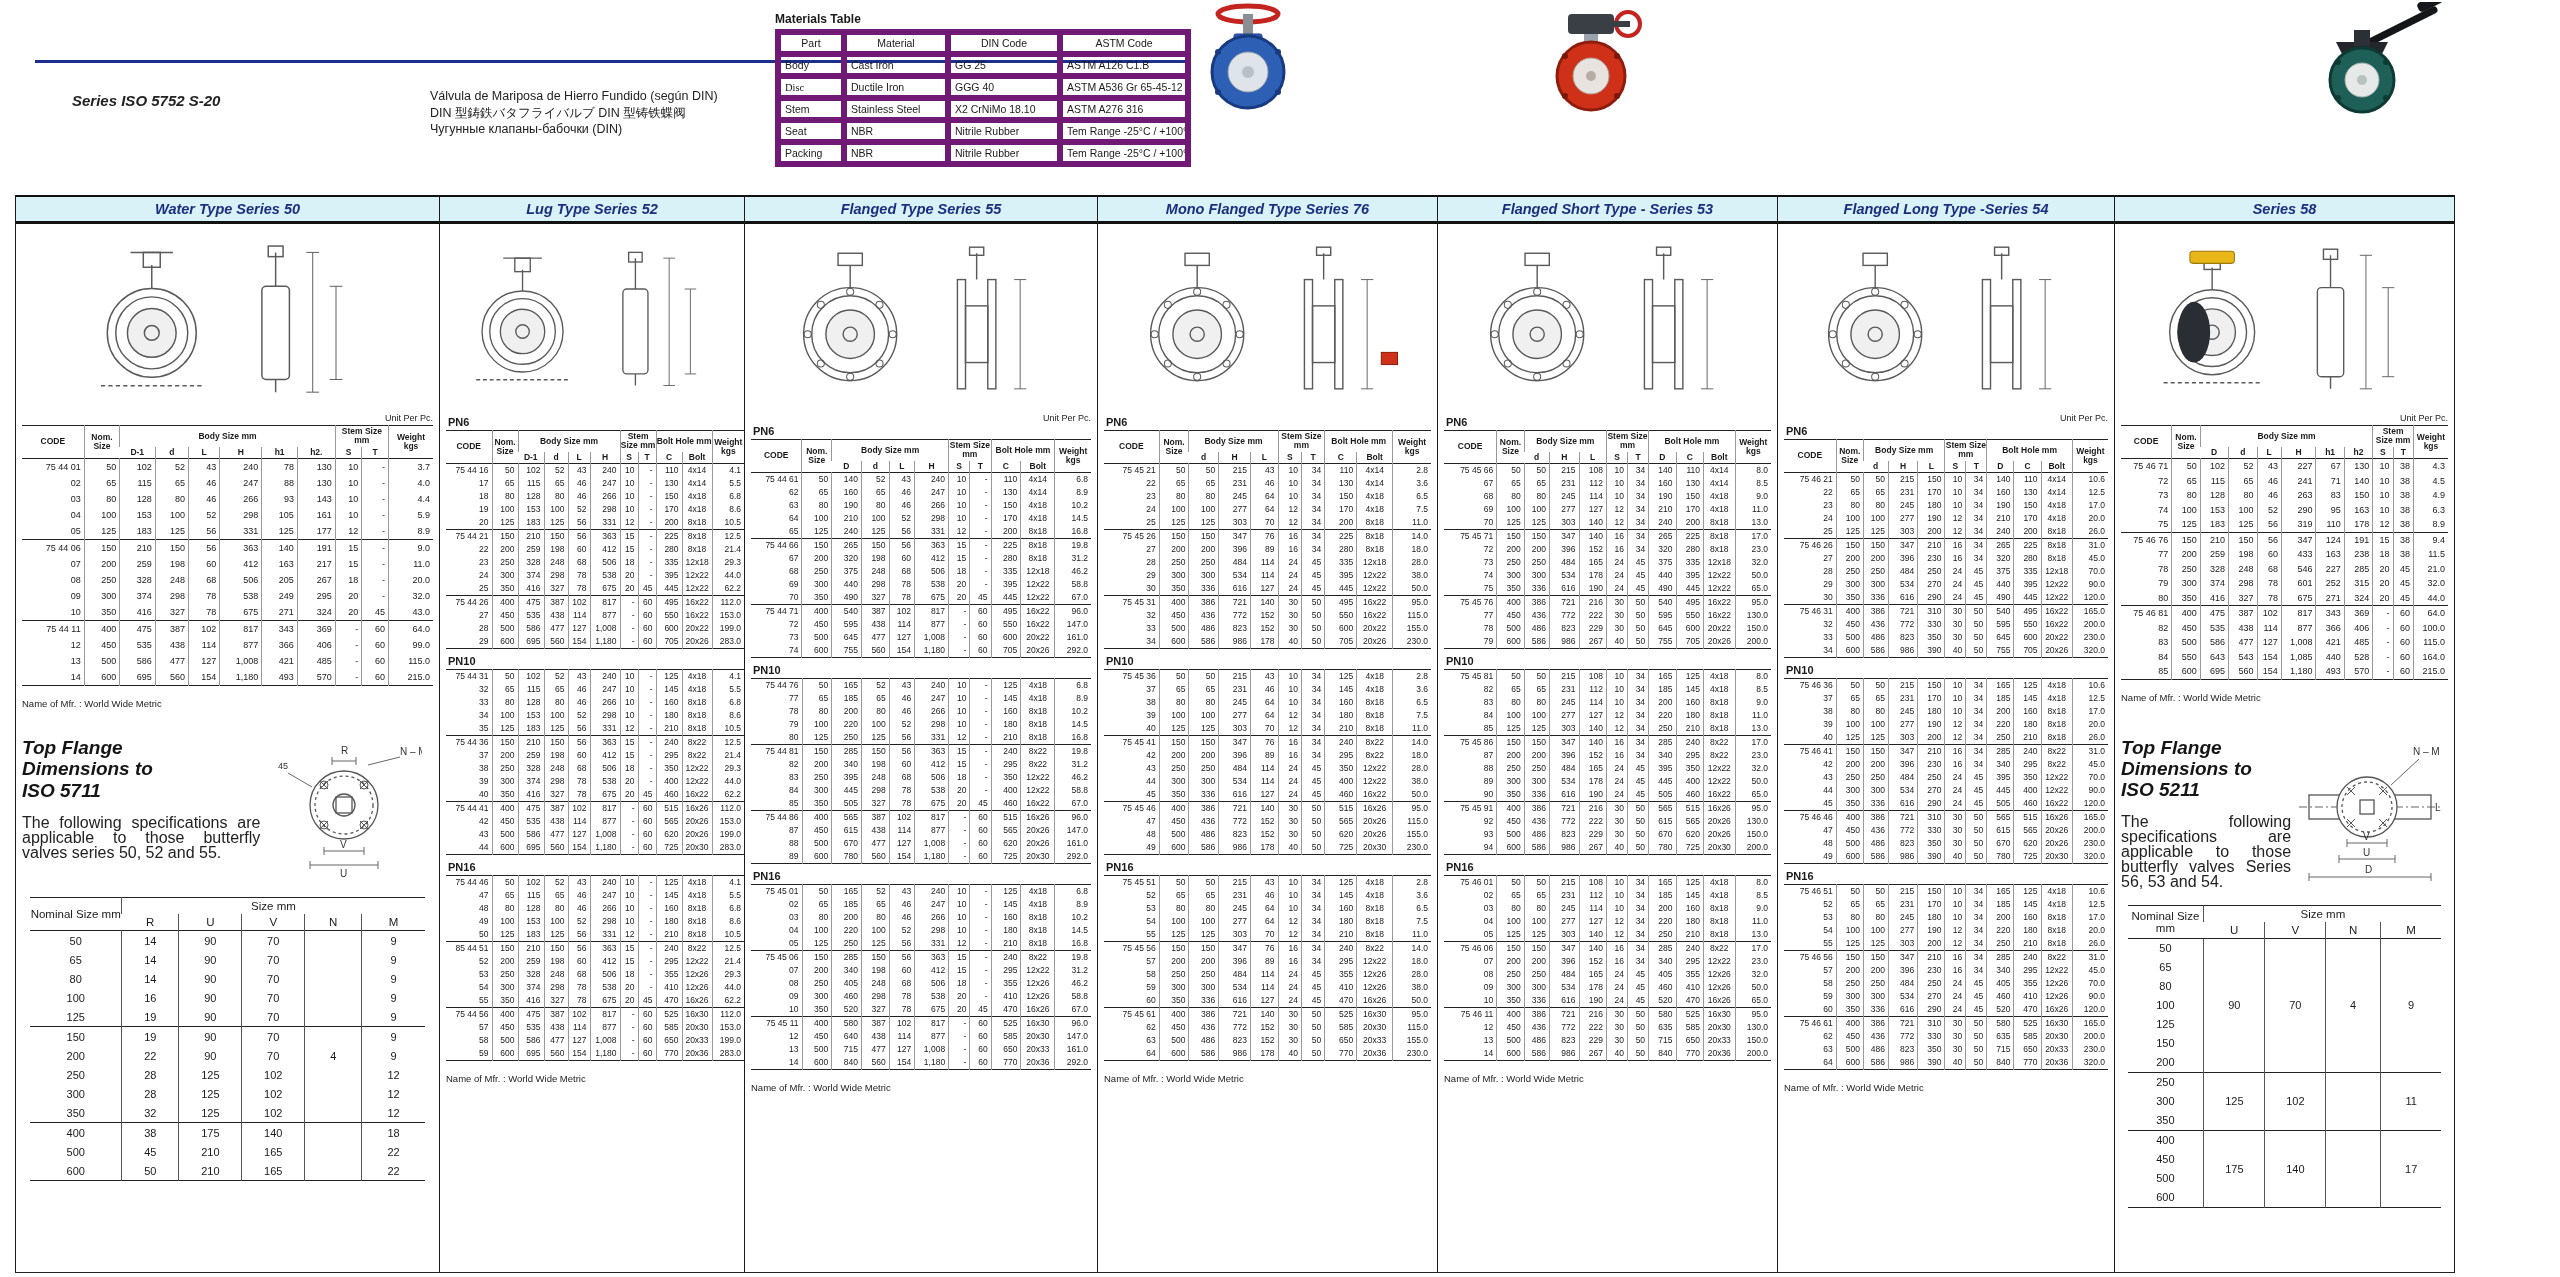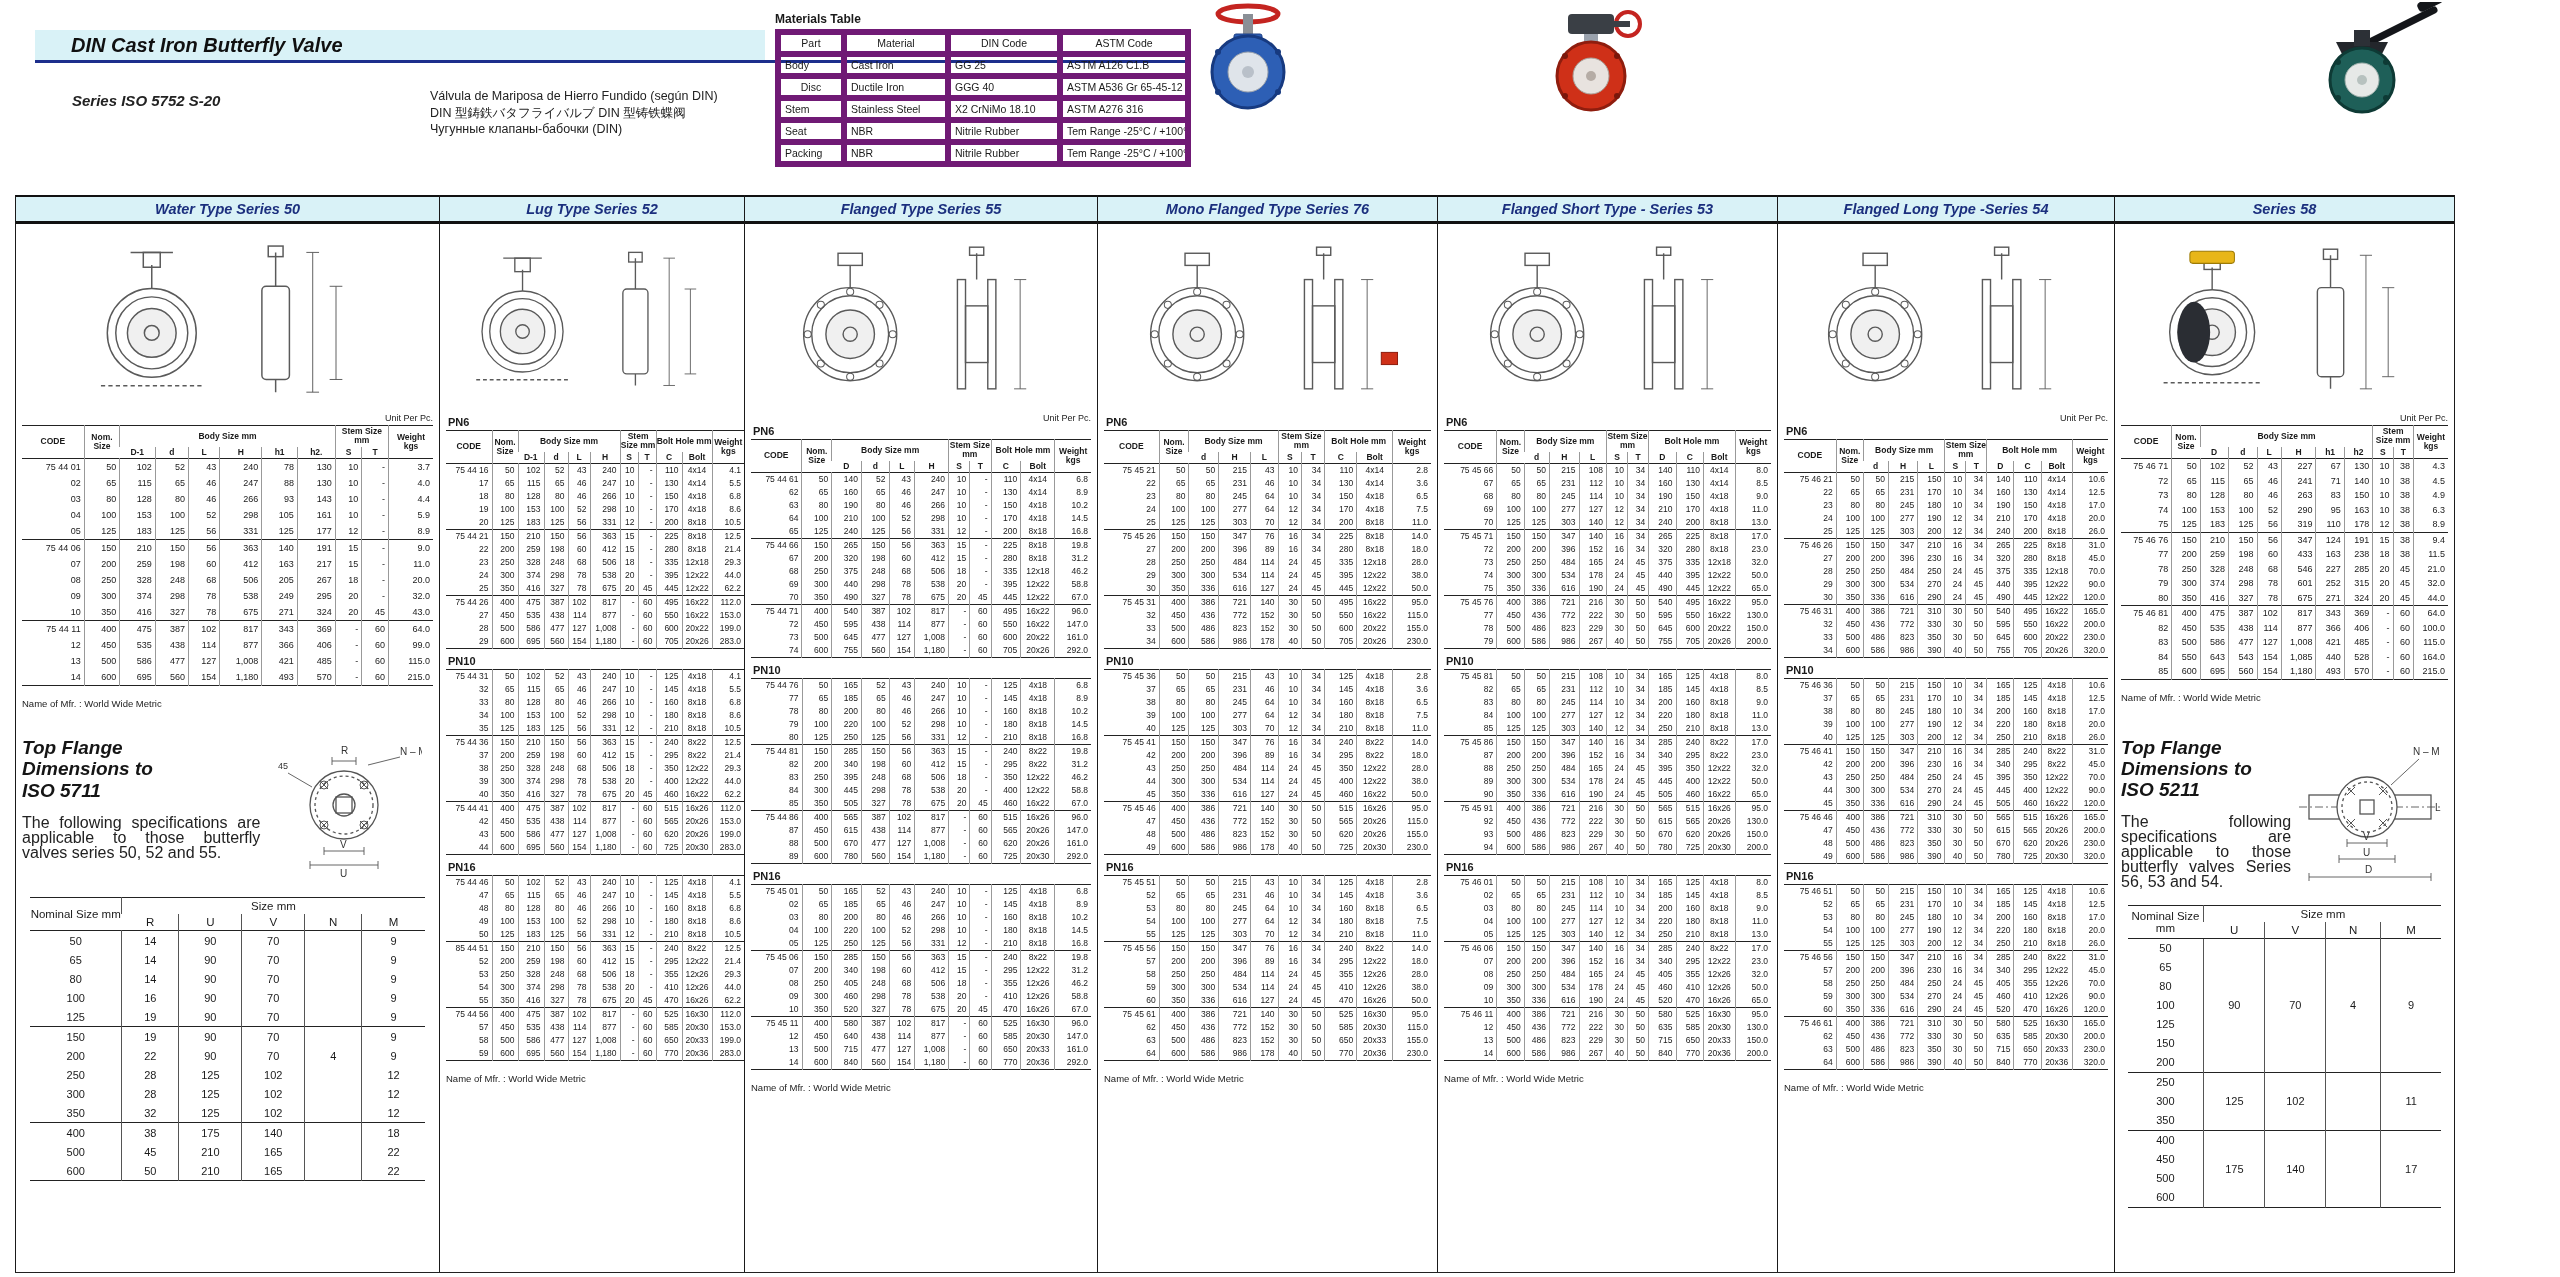--- a/index.html
+++ b/index.html
@@ -108,23 +108,20 @@
           <line x1="205" y1="48" x2="205" y2="22"></line>
             <rect x="198" y="16" width="14" height="8"></rect>
           <line x1="248" y1="48" x2="248" y2="156" stroke-width="0.9"></line>
           <line x1="242" y1="48" x2="254" y2="48" stroke-width="0.9"></line>
           <line x1="242" y1="156" x2="254" y2="156" stroke-width="0.9"></line>
         </g>
       </symbol>
     </defs>
   </svg>
 
-  <div class="abs title-band">
-    <div class="title-text">DIN Cast Iron Butterfly Valve</div>
-  </div>
   <div class="abs title-rule"></div>
   <div class="abs series-label">Series ISO 5752 S-20</div>
   <div class="abs descs">
     <div>Válvula de Mariposa de Hierro Fundido (según DIN)</div>
     <div>DIN 型鋳鉄バタフライバルブ   DIN 型铸铁蝶阀</div>
     <div>Чугунные клапаны-бабочки (DIN)</div>
   </div>
 
   <div class="abs materials">
     <div class="materials-title">Materials Table</div>
@@ -145,21 +142,21 @@
             </tr>
           </thead>
           <tbody>
             <tr>
               <td style="text-align: left; padding-left: 4px;">Body</td>
               <td style="text-align: left; padding-left: 4px;">Cast Iron</td>
               <td style="text-align: left; padding-left: 4px;">GG 25</td>
               <td style="text-align: left; padding-left: 4px;">ASTM A126 C1.B</td>
             </tr>
             <tr>
-              <td style="text-align: center; padding-left: 4px;">Disc</td>
+              <td style="text-align: left; padding-left: 4px; font-family: Liberation Serif, serif;">Disc</td>
               <td style="text-align: left; padding-left: 4px;">Ductile Iron</td>
               <td style="text-align: left; padding-left: 4px;">GGG 40</td>
               <td style="text-align: left; padding-left: 4px;">ASTM A536 Gr 65-45-12</td>
             </tr>
             <tr>
               <td style="text-align: left; padding-left: 4px;">Stem</td>
               <td style="text-align: left; padding-left: 4px;">Stainless Steel</td>
               <td style="text-align: left; padding-left: 4px;">X2 CrNiMo 18.10</td>
               <td style="text-align: left; padding-left: 4px;">ASTM A276 316</td>
             </tr>

